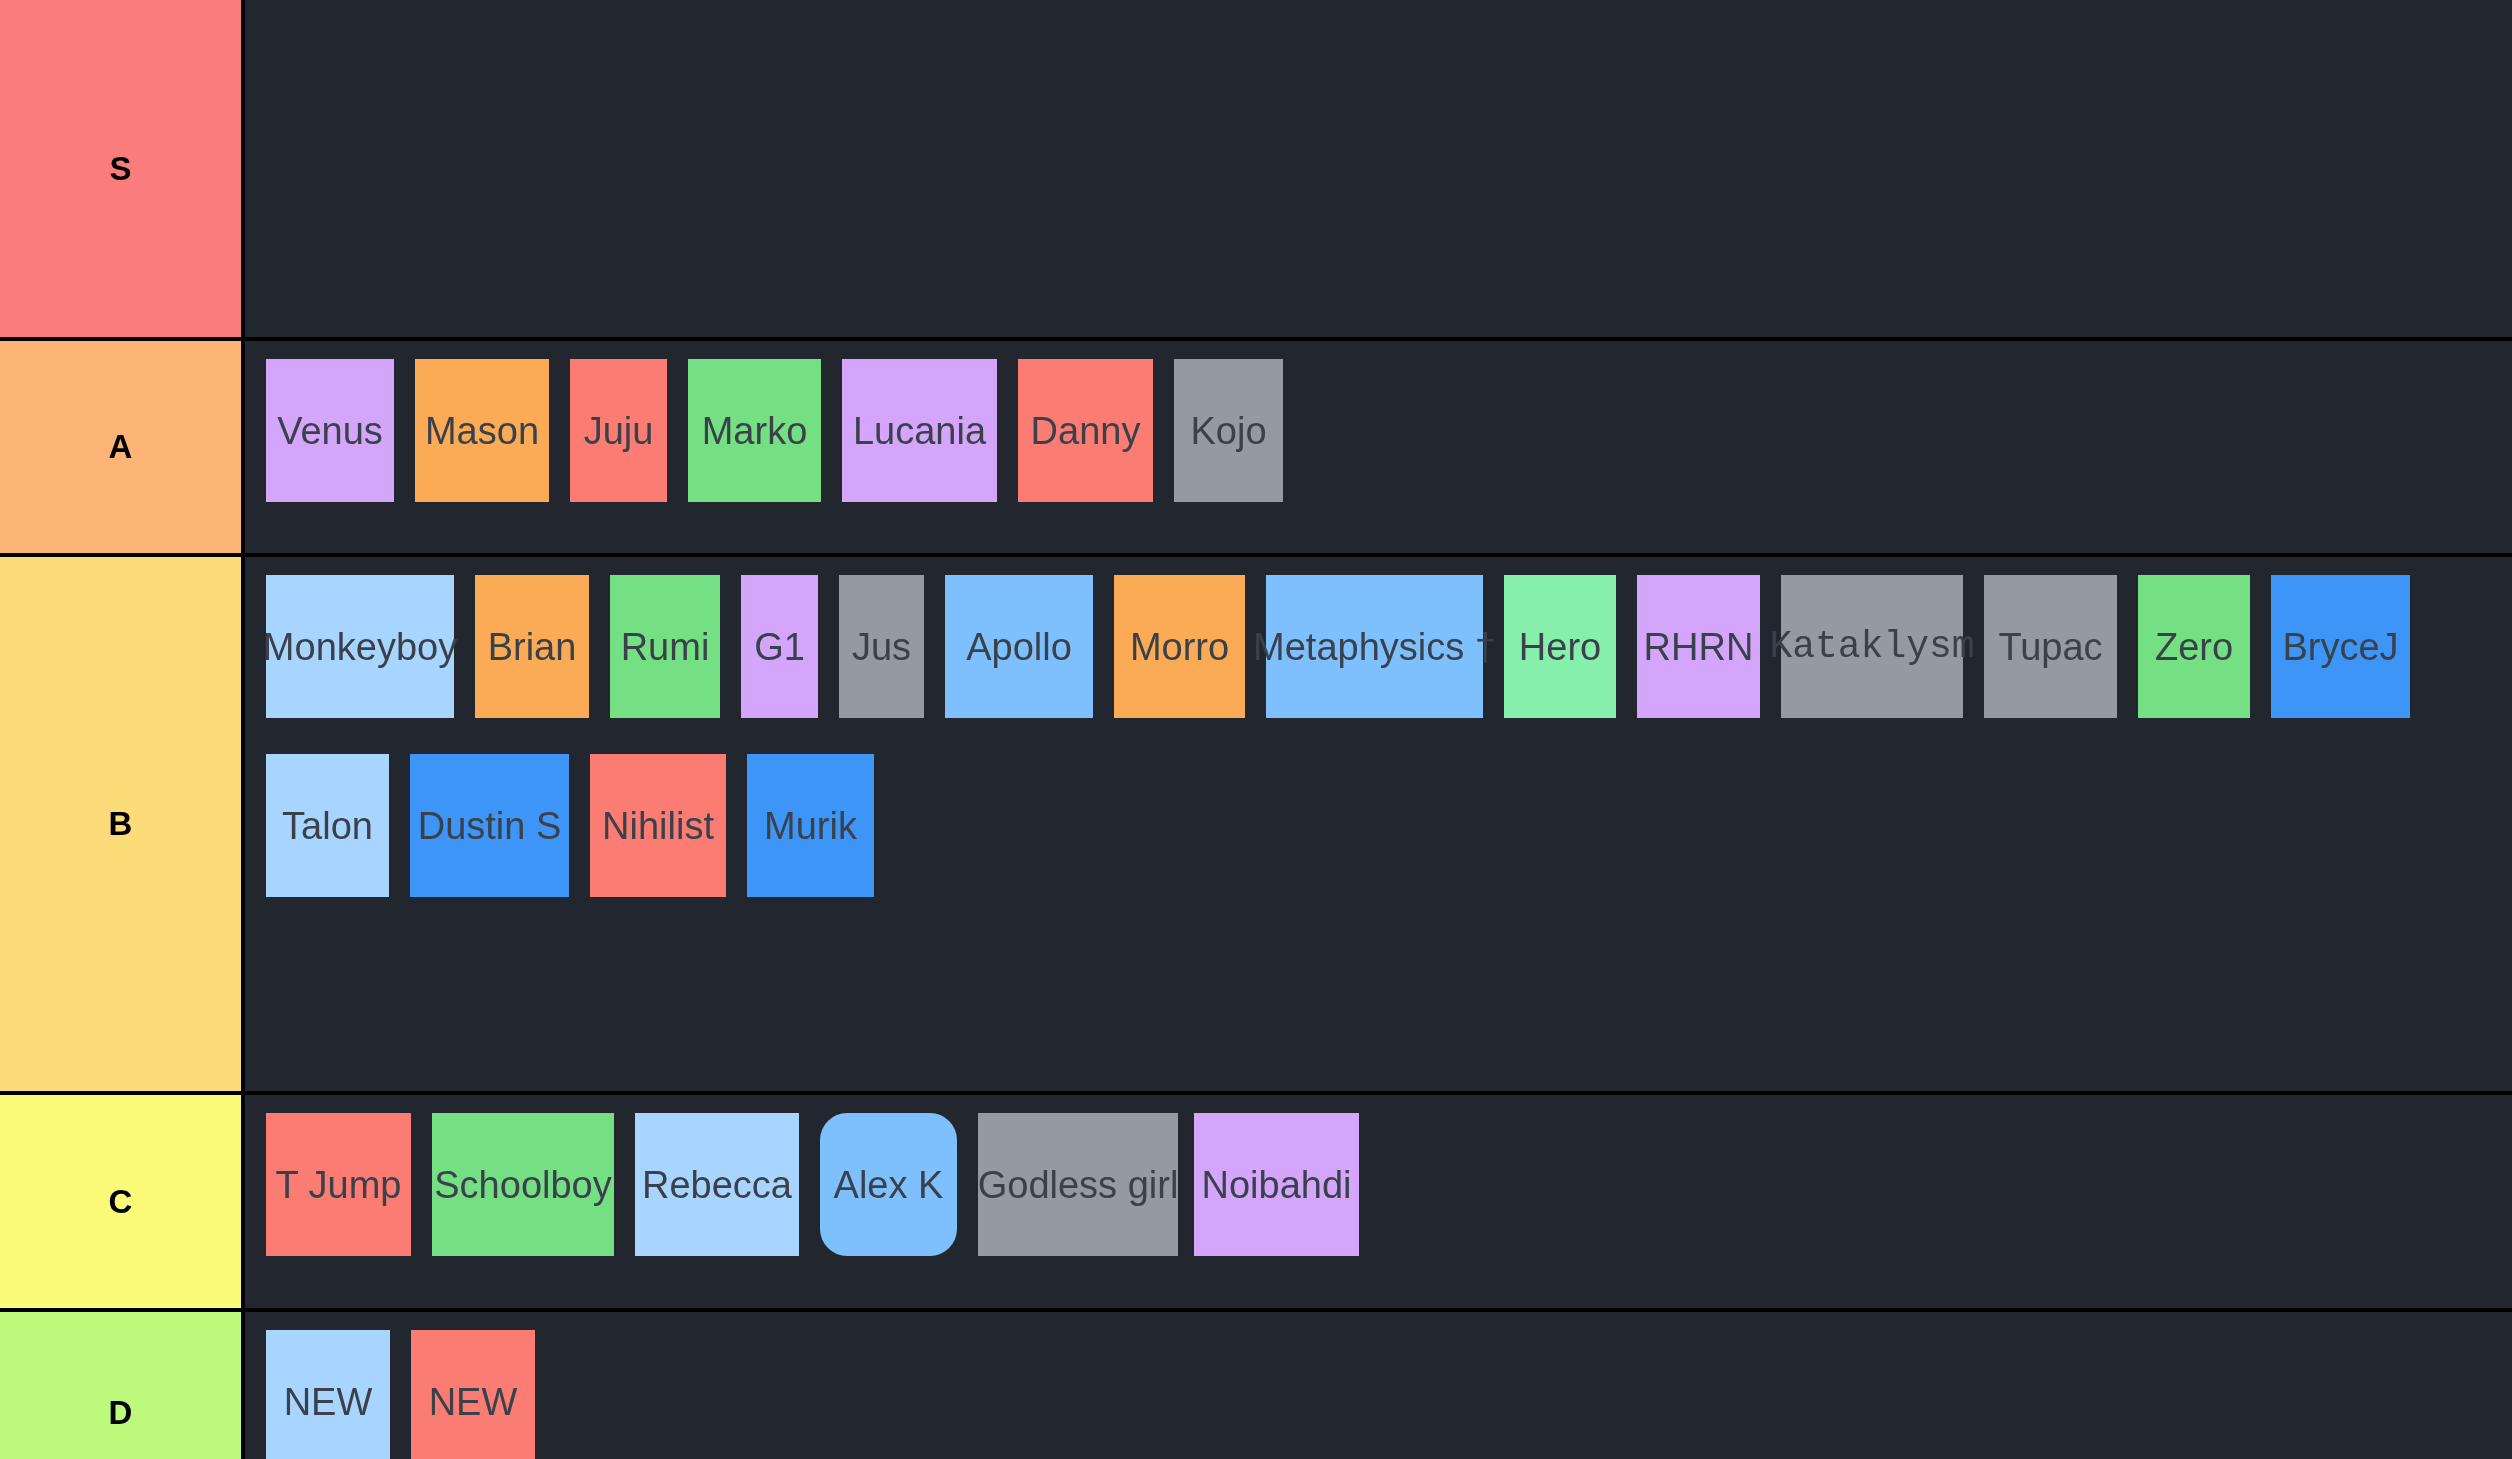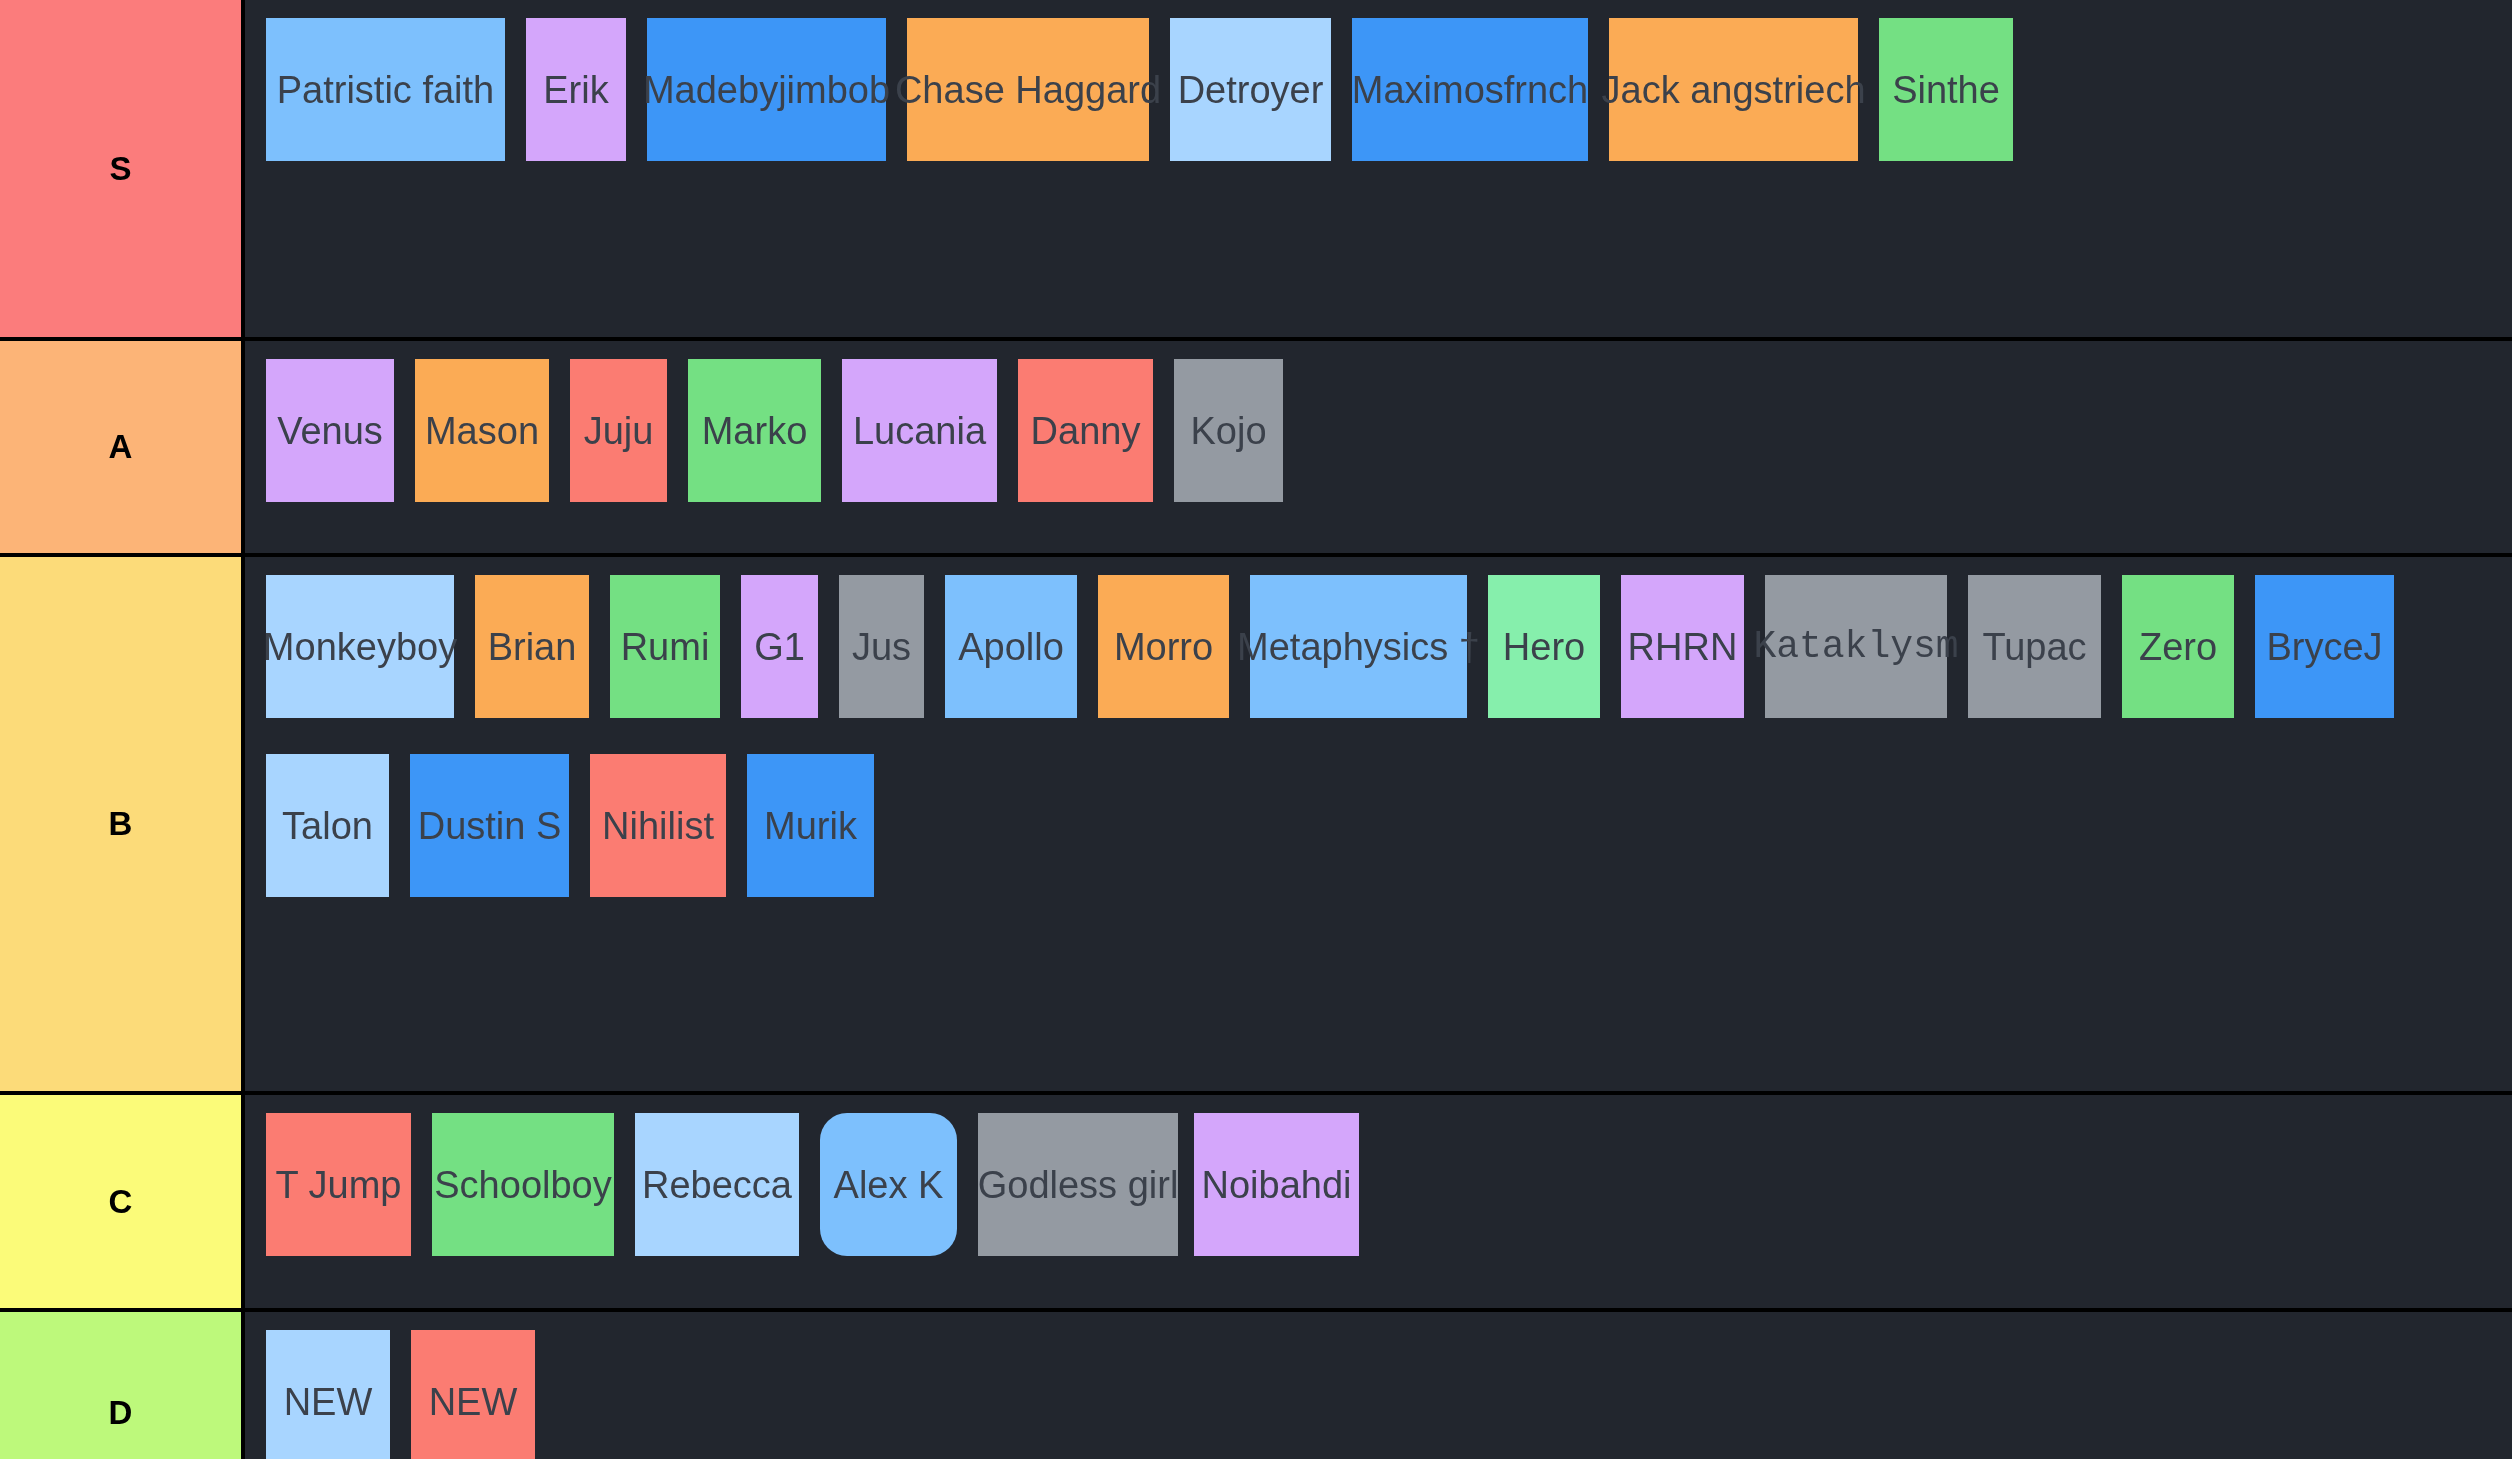--- a/index.html
+++ b/index.html
@@ -96,30 +96,20 @@
   
   .row-S { flex: 0 0 341px; }
   .row-B { flex: 0 0 538px; }
 </style>
 </head>
 <body>
 
 <div id="tierlist">
     <div class="tier-row row-S">
       <div class="tier-label" style="background: rgb(251, 124, 124);">S</div>
-      <div class="tier-content">
-        <div class="tile" style="background: rgb(125, 192, 253); width: 239px; padding: 0px;">Patristic faith</div>
-        <div class="tile" style="background: rgb(212, 166, 251); width: 100px; padding: 0px;">Erik</div>
-        <div class="tile" style="background: rgb(61, 150, 247); width: 239px; padding: 0px;">Madebyjimbob</div>
-        <div class="tile" style="background: rgb(251, 171, 85); width: 242px; padding: 0px;">Chase Haggard</div>
-        <div class="tile" style="background: rgb(168, 213, 255); width: 161px; padding: 0px;">Detroyer</div>
-        <div class="tile" style="background: rgb(61, 150, 247); width: 236px; padding: 0px;">Maximosfrnch</div>
-        <div class="tile" style="background: rgb(251, 171, 85); width: 249px; padding: 0px;">Jack angstriech</div>
-        <div class="tile" style="background: rgb(116, 224, 131); width: 134px; padding: 0px;">Sinthe</div>
-      </div>
     </div>
     <div class="tier-row row-A">
       <div class="tier-label" style="background: rgb(252, 180, 119);">A</div>
       <div class="tier-content">
         <div class="tile" style="background: rgb(212, 166, 251); width: 128px; padding: 0px;">Venus</div>
         <div class="tile" style="background: rgb(251, 171, 85); width: 134px; padding: 0px;">Mason</div>
         <div class="tile" style="background: rgb(251, 124, 114); width: 97px; padding: 0px;">Juju</div>
         <div class="tile" style="background: rgb(116, 224, 131); width: 133px; padding: 0px;">Marko</div>
         <div class="tile" style="background: rgb(212, 166, 251); width: 155px; padding: 0px;">Lucania</div>
         <div class="tile" style="background: rgb(251, 124, 114); width: 135px; padding: 0px;">Danny</div>
@@ -127,21 +117,21 @@
       </div>
     </div>
     <div class="tier-row row-B">
       <div class="tier-label" style="background: rgb(252, 219, 121);">B</div>
       <div class="tier-content">
         <div class="tile" style="background: rgb(168, 213, 255); width: 188px; padding: 0px;">Monkeyboy</div>
         <div class="tile" style="background: rgb(251, 171, 85); width: 114px; padding: 0px;">Brian</div>
         <div class="tile" style="background: rgb(116, 224, 131); width: 110px; padding: 0px;">Rumi</div>
         <div class="tile" style="background: rgb(212, 166, 251); width: 77px; padding: 0px;">G1</div>
         <div class="tile" style="background: rgb(148, 154, 162); width: 85px; padding: 0px;">Jus</div>
-        <div class="tile" style="background: rgb(125, 192, 253); width: 132px; padding: 0px;">Apollo</div>
+        <div class="tile" style="background: rgb(125, 192, 253); width: 148px; padding: 0px;">Apollo</div>
         <div class="tile" style="background: rgb(251, 171, 85); width: 131px; padding: 0px;">Morro</div>
         <div class="tile" style="background: rgb(125, 192, 253); width: 217px; padding: 0px;">Metaphysics †</div>
         <div class="tile" style="background: #86efac; width: 112px; padding: 0px;">Hero</div>
         <div class="tile" style="background: rgb(212, 166, 251); width: 123px; padding: 5px; text-align: center;">RHRN</div>
         <div class="tile" style="background: rgb(148, 154, 162); width: 182px; padding: 0px; font-family: Liberation Mono, monospace;">Kataklysm</div>
         <div class="tile" style="background: rgb(148, 154, 162); width: 133px; padding: 0px;">Tupac</div>
         <div class="tile" style="background: rgb(116, 224, 131); width: 112px; padding: 0px;">Zero</div>
         <div class="tile" style="background: rgb(61, 150, 247); width: 139px; padding: 0px;">BryceJ</div>
         <div class="tile" style="background: rgb(168, 213, 255); width: 123px; padding: 0px;">Talon</div>
         <div class="tile" style="background: rgb(61, 150, 247); width: 159px; padding: 0px;">Dustin S</div>

